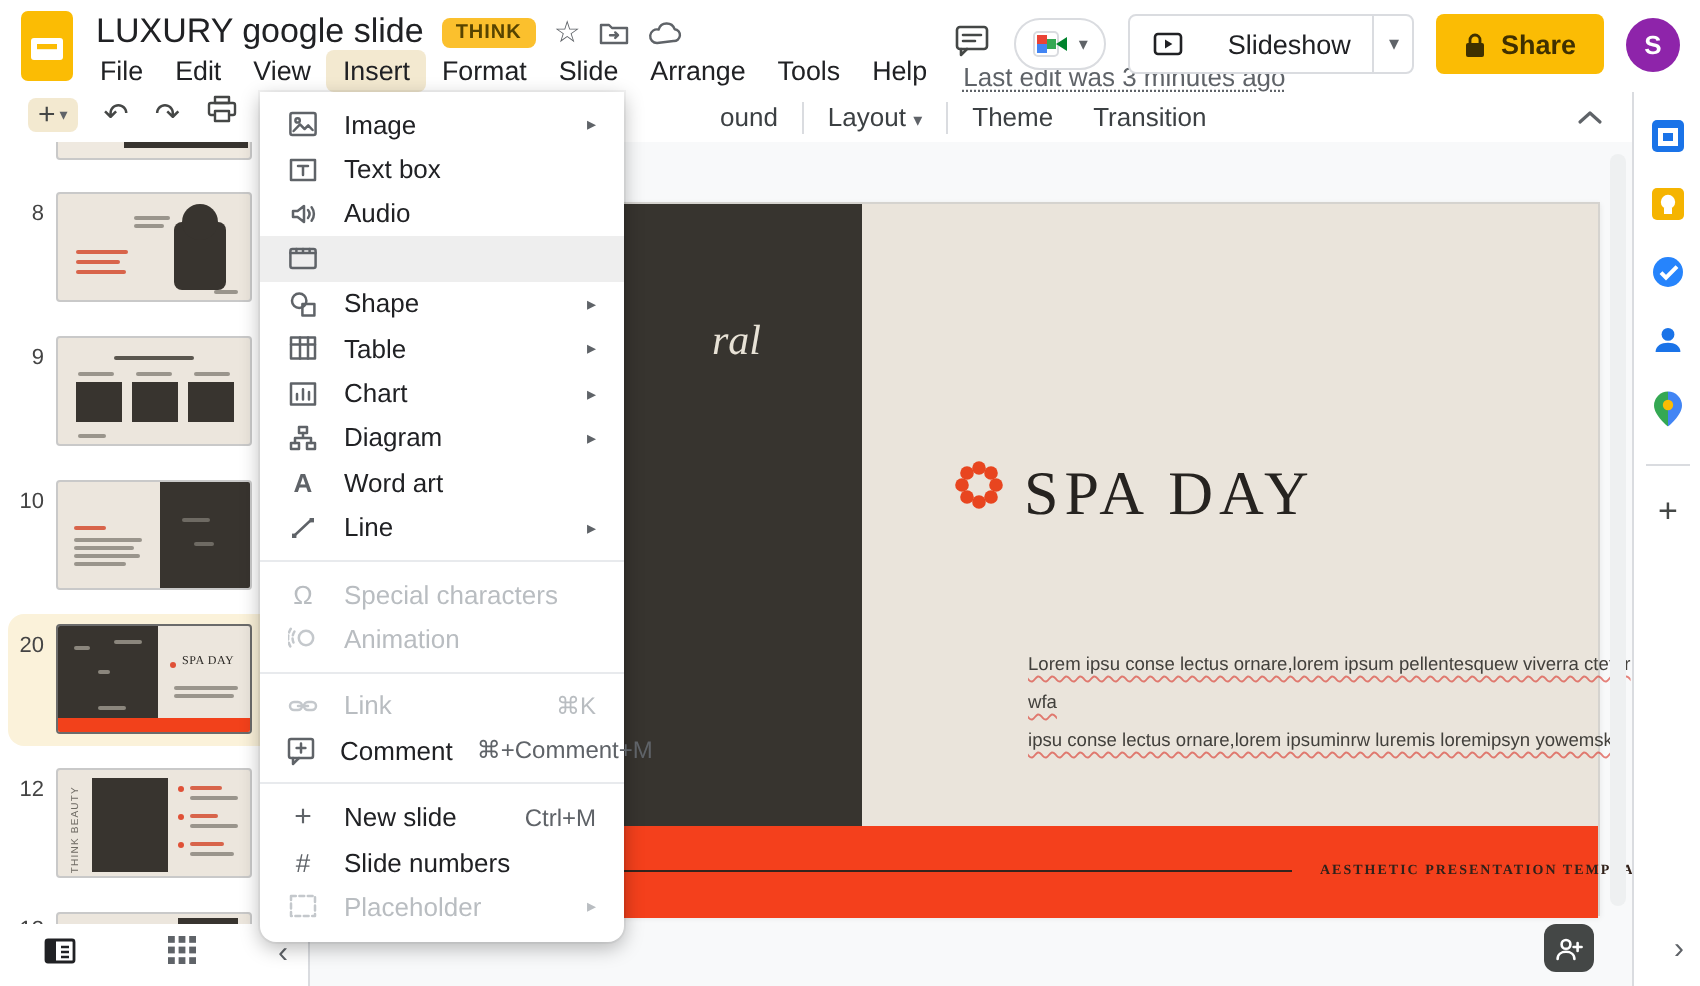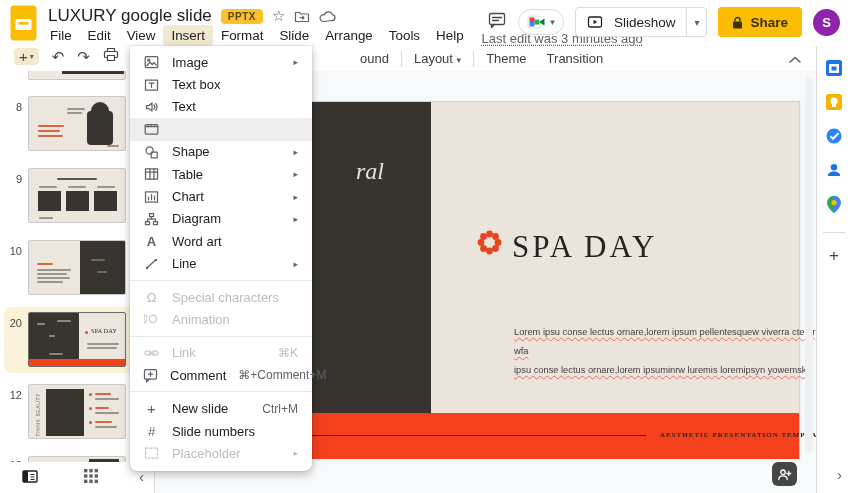--- a/index.html
+++ b/index.html
@@ -14,21 +14,21 @@
   .doc-title { font-size:17px; color:#202124; white-space:nowrap; }
   .badge { background:#fbc02d; color:#574400; font-size:10px; font-weight:700; letter-spacing:.5px; padding:2px 7px; border-radius:4px; }
   .tb-ic { color:#5f6368; font-size:15px; display:flex; align-items:center; }
   .menu-row { position:absolute; left:42px; top:25px; display:flex; align-items:flex-end; font-size:13.4px; color:#202124; }
   .menu-row .mitem { padding:3px 8px; border-radius:4px; cursor:default; }
   .menu-row .mitem.open { background:#f3e9d0; }
   .last-edit { margin-left:10px; color:#5f6368; font-size:13px; text-decoration:underline dotted; text-underline-offset:2px; white-space:nowrap; }
   .top-right { position:absolute; right:10px; top:7px; display:flex; align-items:center; gap:11px; }
   .meet-pill { display:flex; align-items:center; gap:3px; border:1px solid #dadce0; border-radius:16px; padding:4px 8px; background:#fff; }
   .btn-slideshow { display:flex; align-items:stretch; border:1px solid #dadce0; border-radius:4px; overflow:hidden; height:30px; background:#fff; }
-  .btn-slideshow .main { display:flex; align-items:center; gap:11px; padding:0 11px; font-size:13.5px; color:#202124; font-weight:500; }
+  .btn-slideshow .main { display:flex; align-items:center; gap:22px; padding:0 11px; font-size:13.5px; color:#202124; font-weight:500; }
   .btn-slideshow .caret { display:flex; align-items:center; padding:0 7px; border-left:1px solid #dadce0; color:#5f6368; font-size:10px; }
   .btn-share { display:flex; align-items:center; gap:7px; background:#fbbc04; border-radius:4px; height:30px; padding:0 14px; font-size:13.5px; font-weight:600; color:#3f3000; }
   .avatar { width:27px; height:27px; border-radius:50%; background:#8e24aa; color:#fff; font-size:13px; font-weight:600; display:flex; align-items:center; justify-content:center; }
 
   
   .toolbar { position:absolute; left:0; top:46px; width:816px; height:25px; background:#fff; }
   .tool-left { position:absolute; left:14px; top:1px; display:flex; align-items:center; gap:13px; color:#454746; }
   .tool-plus { display:flex; align-items:center; gap:2px; background:#f3e9d0; border-radius:4px; padding:1px 5px; }
   .glyph-btn { font-size:15px; line-height:1; color:#454746; }
   .tool-right { position:absolute; left:350px; top:2px; display:flex; align-items:center; gap:0; font-size:13px; color:#3c4043; }
@@ -49,21 +49,21 @@
   .mini-dot { position:absolute; width:3px; height:3px; border-radius:50%; background:#e05137; }
   .mini-title { position:absolute; font-family:"Liberation Serif", serif; font-size:6px; letter-spacing:.3px; color:#2b2824; white-space:nowrap; }
   .mini-vert { position:absolute; writing-mode:vertical-rl; transform:rotate(180deg); font-size:5px; letter-spacing:.6px; color:#6e6a63; }
   .strip-bottom { position:absolute; left:0; top:462px; width:155px; height:31px; background:#fff; border-right:1px solid #dadce0; display:flex; align-items:center; gap:46px; padding-left:22px; }
   .collapse-left { position:absolute; left:133px; top:466px; font-size:15px; color:#5f6368; padding:2px 6px; }
 
   
   .canvas { position:absolute; left:155px; top:71px; width:661px; height:422px; background:#f8f9fa; }
   .slide { position:absolute; left:10px; top:30px; width:635px; height:357px; background:#eae4db; border:1px solid #d5d3cf; box-shadow:0 1px 3px rgba(0,0,0,.08); }
   .slide-dark { position:absolute; left:0; top:0; width:265px; height:311px; background:#37342f; }
-  .slide-frag { position:absolute; left:190px; top:56px; color:#e8e2d6; font-family:"Liberation Serif", serif; font-style:italic; font-size:24px; }
+  .slide-frag { position:absolute; left:190px; top:56px; color:#e8e2d6; font-family:"Liberation Serif", serif; font-style:italic; font-size:21px; }
   .slide-title { position:absolute; left:346px; top:127px; font-family:"Liberation Serif", serif; font-size:31px; letter-spacing:3px; color:#262320; }
   .slide-body { position:absolute; left:348px; top:221px; width:305px; font-size:9.3px; line-height:19px; color:#42403c; }
   .squig { text-decoration:underline wavy rgba(217,48,37,.6); text-decoration-thickness:.8px; text-underline-offset:2px; }
   .slide-orange { position:absolute; left:0; top:311px; width:633px; height:46px; background:#f4401c; }
   .orange-line { position:absolute; left:0; top:22px; width:480px; height:1.2px; background:#33241d; }
   .orange-footer { position:absolute; left:494px; top:18px; font-family:"Liberation Serif", serif; font-size:7px; font-weight:700; letter-spacing:1px; color:#31211a; white-space:nowrap; }
   .canvas-scroll { position:absolute; right:3px; top:6px; width:8px; height:376px; background:#eef0f1; border-radius:4px; }
   .present-btn { position:absolute; left:617px; top:391px; width:25px; height:24px; background:#444746; border-radius:6px; display:flex; align-items:center; justify-content:center; }
 
   
@@ -94,21 +94,21 @@
 <div class="app">
 
   <div class="topbar">
     <svg class="logo" viewBox="0 0 27 36">
       <rect x="0.5" y="0.5" width="26" height="35" rx="3.5" fill="#fbbc04"></rect>
       <rect x="5.5" y="14" width="16" height="11" rx="1.5" fill="#fff"></rect>
       <rect x="8.5" y="17" width="10" height="2.6" fill="#fbbc04"></rect>
     </svg>
     <div class="title-row">
       <span class="doc-title">LUXURY google slide</span>
-      <span class="badge">PPTX</span>
+      <span class="badge">THINK</span>
       <span class="tb-ic">☆</span>
       <span class="tb-ic">
         <svg class="ln" width="16" height="14" viewBox="0 0 16 14" stroke="#5f6368" stroke-width="1.2">
           <path d="M1.5 3.5h4L7 5h7.5v7.5h-13z"></path>
             <path d="M6 8.6h4M8.6 7.2 10 8.6 8.6 10"></path>
         </svg>
       </span>
       <span class="tb-ic">
         <svg class="ln" width="17" height="13" viewBox="0 0 17 13" stroke="#5f6368" stroke-width="1.2">
           <path d="M4.6 11.5a3.4 3.4 0 1 1 .7-6.7 4.2 4.2 0 0 1 8-.2 2.9 2.9 0 0 1-.6 5.9z"></path>
@@ -408,21 +408,21 @@
       <span class="lbl">Text box</span>
     </div>
 
     <div class="mi">
       <span class="ic">
         <svg class="ln" width="15" height="14" viewBox="0 0 15 14">
             <path d="M2.5 5.5h2.3L8 3v8L4.8 8.5H2.5z"></path>
             <path d="M10 5a3.2 3.2 0 0 1 0 4M11.8 3.6a5.6 5.6 0 0 1 0 6.8"></path>
           </svg>
       </span>
-      <span class="lbl">Text</span>
+      <span class="lbl">Audio</span>
     </div>
 
     <div class="mi hov">
       <span class="ic">
         <svg class="ln" width="15" height="14" viewBox="0 0 15 14">
             <rect x="1.2" y="2.5" width="12.6" height="9.5" rx="1"></rect>
             <path d="M4.2 2.5v2M7.5 2.5v2M10.8 2.5v2M1.2 4.5h12.6"></path>
           </svg>
       </span>
     </div>

